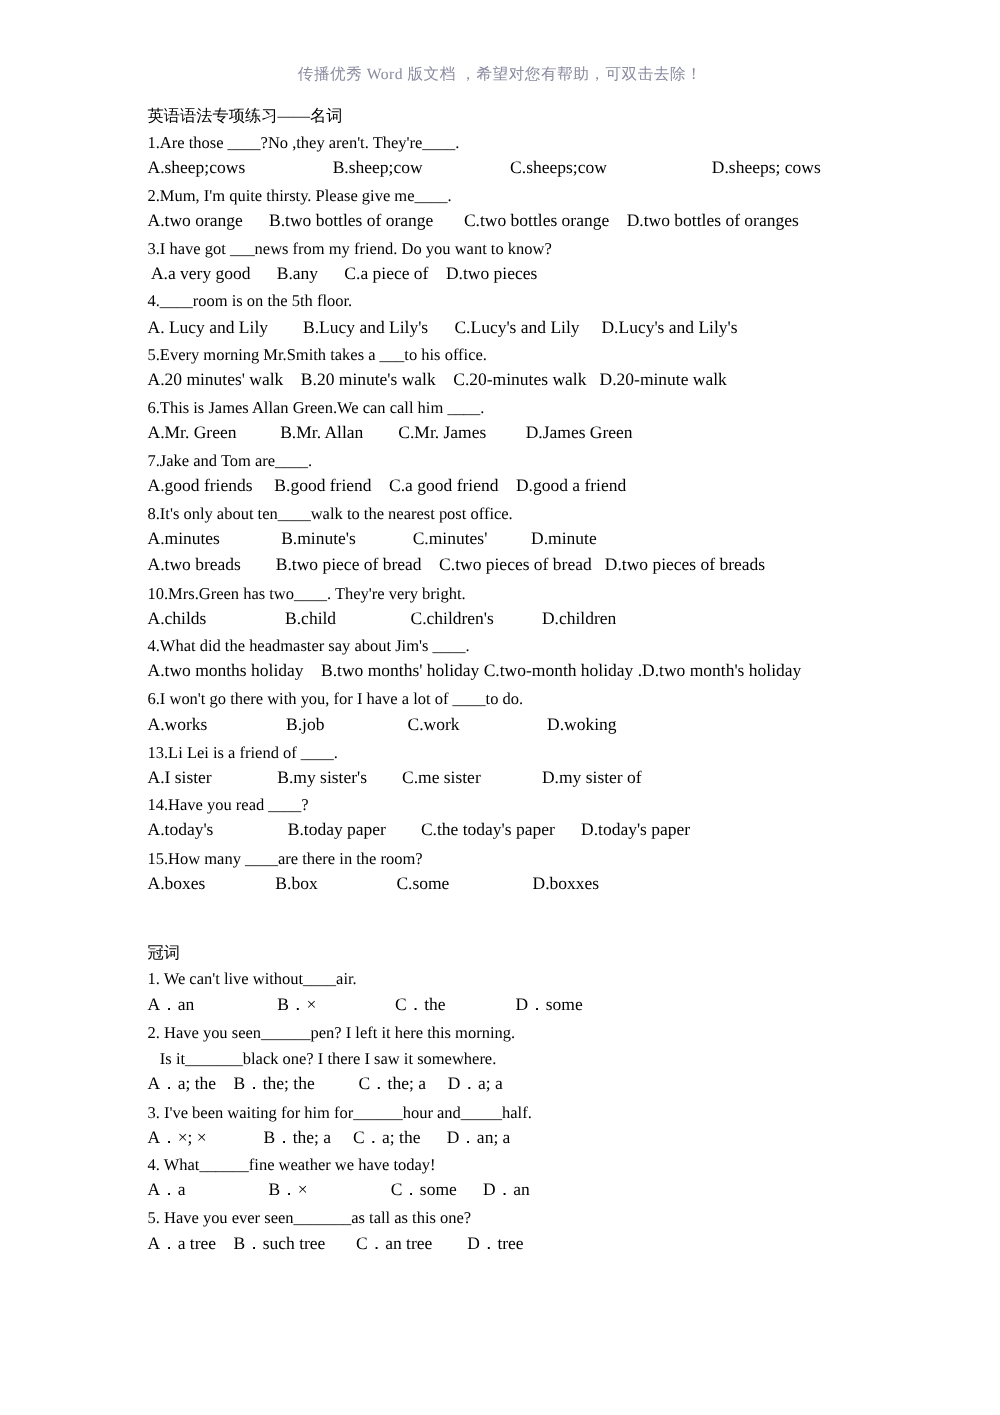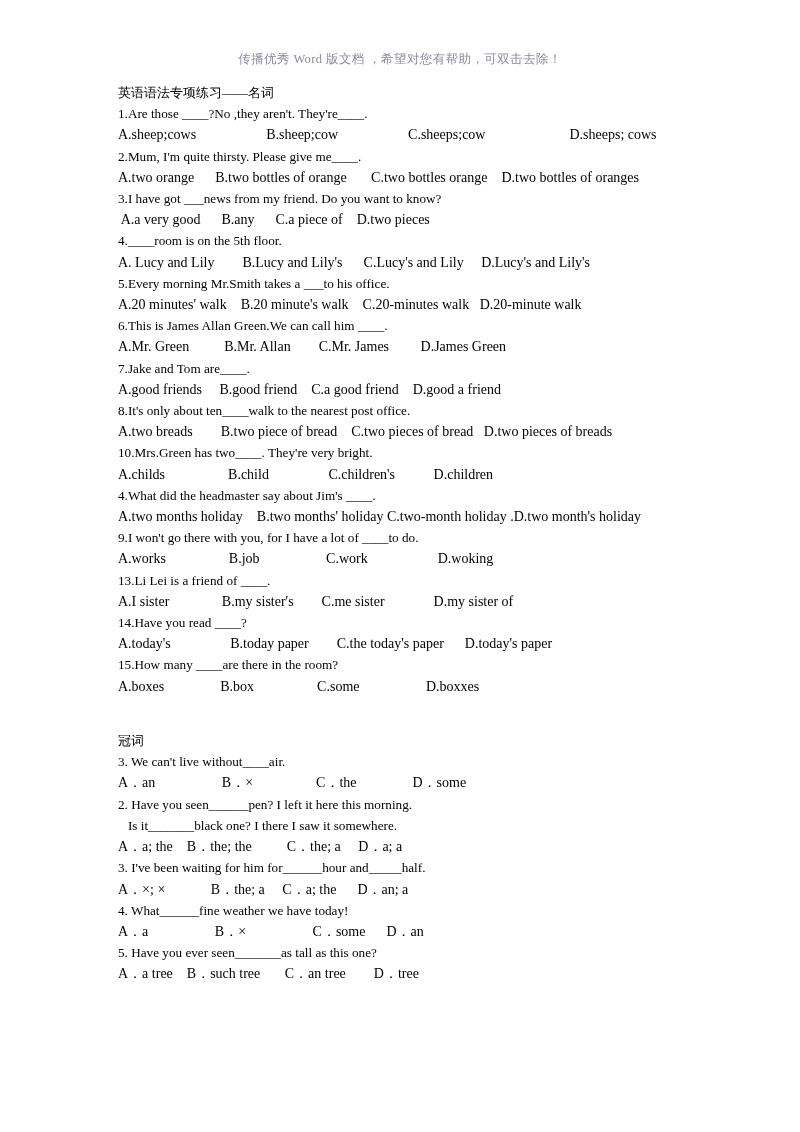--- a/index.html
+++ b/index.html
@@ -92,47 +92,48 @@
     <div class="q-line">5.Every morning Mr.Smith takes a ___to his office.</div>
     <div class="opt-line">A.20 minutes' walk    B.20 minute's walk    C.20-minutes walk   D.20-minute walk</div>
 
     <div class="q-line">6.This is James Allan Green.We can call him ____.</div>
     <div class="opt-line">A.Mr. Green          B.Mr. Allan        C.Mr. James         D.James Green</div>
 
     <div class="q-line">7.Jake and Tom are____.</div>
     <div class="opt-line">A.good friends     B.good friend    C.a good friend    D.good a friend</div>
 
     <div class="q-line">8.It's only about ten____walk to the nearest post office.</div>
+    <div class="opt-line">A.minutes              B.minute's             C.minutes'          D.minute</div>
 
     <div class="opt-line">A.two breads        B.two piece of bread    C.two pieces of bread   D.two pieces of breads</div>
 
     <div class="q-line">10.Mrs.Green has two____. They're very bright.</div>
     <div class="opt-line">A.childs                  B.child                 C.children's           D.children</div>
 
     <div class="q-line">4.What did the headmaster say about Jim's ____.</div>
     <div class="opt-line">A.two months holiday    B.two months' holiday C.two-month holiday .D.two month's holiday</div>
 
-    <div class="q-line">9.I won't go there with you, for I have a lot of ____to do.</div>
+    <div class="q-line">6.I won't go there with you, for I have a lot of ____to do.</div>
     <div class="opt-line">A.works                  B.job                   C.work                    D.woking</div>
 
     <div class="q-line">13.Li Lei is a friend of ____.</div>
     <div class="opt-line">A.I sister               B.my sister's        C.me sister              D.my sister of</div>
 
     <div class="q-line">14.Have you read ____?</div>
     <div class="opt-line">A.today's                 B.today paper        C.the today's paper      D.today's paper</div>
 
     <div class="q-line">15.How many ____are there in the room?</div>
     <div class="opt-line">A.boxes                B.box                  C.some                   D.boxxes</div>
 
     <div class="spacer"></div>
     <div class="spacer-small"></div>
 
     <div class="sec-title">冠词</div>
 
-    <div class="q-line">3. We can't live without____air.</div>
+    <div class="q-line">1. We can't live without____air.</div>
     <div class="opt-line">A．an                   B．×                  C．the                D．some</div>
 
     <div class="q-line">2. Have you seen______pen? I left it here this morning.</div>
     <div class="q-line">   Is it_______black one? I there I saw it somewhere.</div>
     <div class="opt-line">A．a; the    B．the; the          C．the; a     D．a; a</div>
 
     <div class="q-line">3. I've been waiting for him for______hour and_____half.</div>
     <div class="opt-line">A．×; ×             B．the; a     C．a; the      D．an; a</div>
 
     <div class="q-line">4. What______fine weather we have today!</div>

